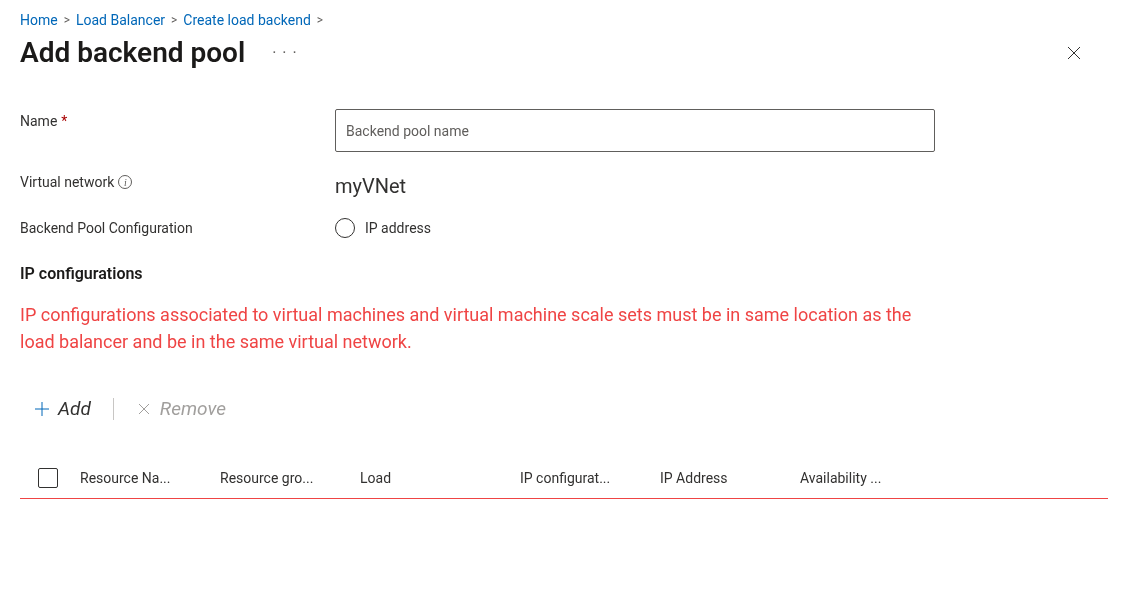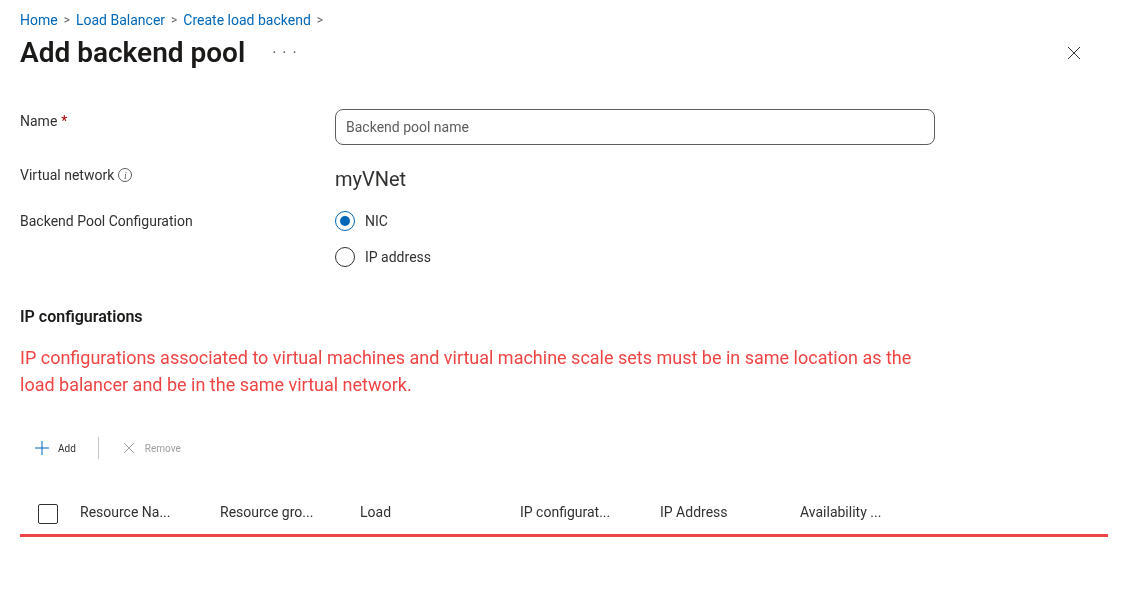--- a/index.html
+++ b/index.html
@@ -86,25 +86,25 @@
       color: #605e5c;
       font-style: italic;
       font-family: serif;
     }
     .form-value-col {
       flex: 1;
       max-width: 600px;
     }
     input.text-input {
       width: 100%;
-      height: 36px;
+      height: 43px;
       padding: 4px 10px;
       font-size: 14px;
       border: 1px solid #605e5c;
-      border-radius: 8px;
+      border-radius: 2px;
       background: #ffffff;
       font-family: inherit;
     }
     input.text-input::placeholder { color: #605e5c; }
     .static-value { font-size: 20px; color: #323130; padding-top: 4px; }
     .radio-group { display: flex; flex-direction: column; gap: 16px; padding-top: 2px; }
     .radio-item {
       display: flex;
       align-items: center;
       gap: 10px;
@@ -124,63 +124,64 @@
     .radio-dot {
       width: 10px;
       height: 10px;
       background: #0067b8;
       border-radius: 50%;
     }
     .section-heading {
       font-size: 16px;
       font-weight: 600;
       color: #1b1a19;
-      margin-top: 40px;
+      margin-top: 26px;
       margin-bottom: 18px;
     }
     .section-desc {
       font-size: 18px;
       color: #ef4444;
       line-height: 1.5;
       max-width: 900px;
       margin-bottom: 36px;
     }
     .toolbar {
       display: flex;
       align-items: center;
       gap: 0;
       margin-bottom: 32px;
     }
     .toolbar-btn {
       display: flex;
       align-items: center;
       gap: 8px;
       padding: 6px 14px;
-      font-size: 10px;
-      cursor: pointer;
-      color: #323130;
+      font-size: 19px;
+      cursor: pointer;
+      color: #323130;
+      font-style: italic;
     }
     .toolbar-btn.disabled {
       color: #a19f9d;
       cursor: default;
     }
     .toolbar-sep {
       width: 1px;
       height: 22px;
       background: #c8c6c4;
       margin: 0 8px;
     }
     .toolbar-icon { display: flex; align-items: center; }
     .toolbar-icon svg { width: 16px; height: 16px; }
     .icon-add { color: #0067b8; }
     .table-wrap { width: 100%; }
     .table-header {
       display: flex;
-      align-items: flex-start;
-      border-bottom: 3px solid #ef4444;
+      align-items: center;
+      border-bottom: 1px solid #ef4444;
       padding: 10px 0;
     }
     .col-checkbox {
       width: 60px;
       padding-left: 18px;
       flex-shrink: 0;
     }
     .chk {
       width: 20px;
       height: 20px;
@@ -248,26 +249,20 @@
     <div class="static-value">myVNet</div>
   </div>
 </div>
 
 <div class="form-row" style="margin-top:14px;">
   <div class="form-label-col">
     <span>Backend Pool Configuration</span>
   </div>
   <div class="form-value-col">
     <div class="radio-group">
-      <div class="radio-item">
-        <span class="radio-circle selected">
-            <span class="radio-dot"></span>
-          </span>
-        <span>NIC</span>
-      </div>
       <div class="radio-item">
         <span class="radio-circle"></span>
         <span>IP address</span>
       </div>
     </div>
   </div>
 </div>
 
 <h2 class="section-heading">IP configurations</h2>
 <p class="section-desc">IP configurations associated to virtual machines and virtual machine scale sets must be in same location as the load balancer and be in the same virtual network.</p>

